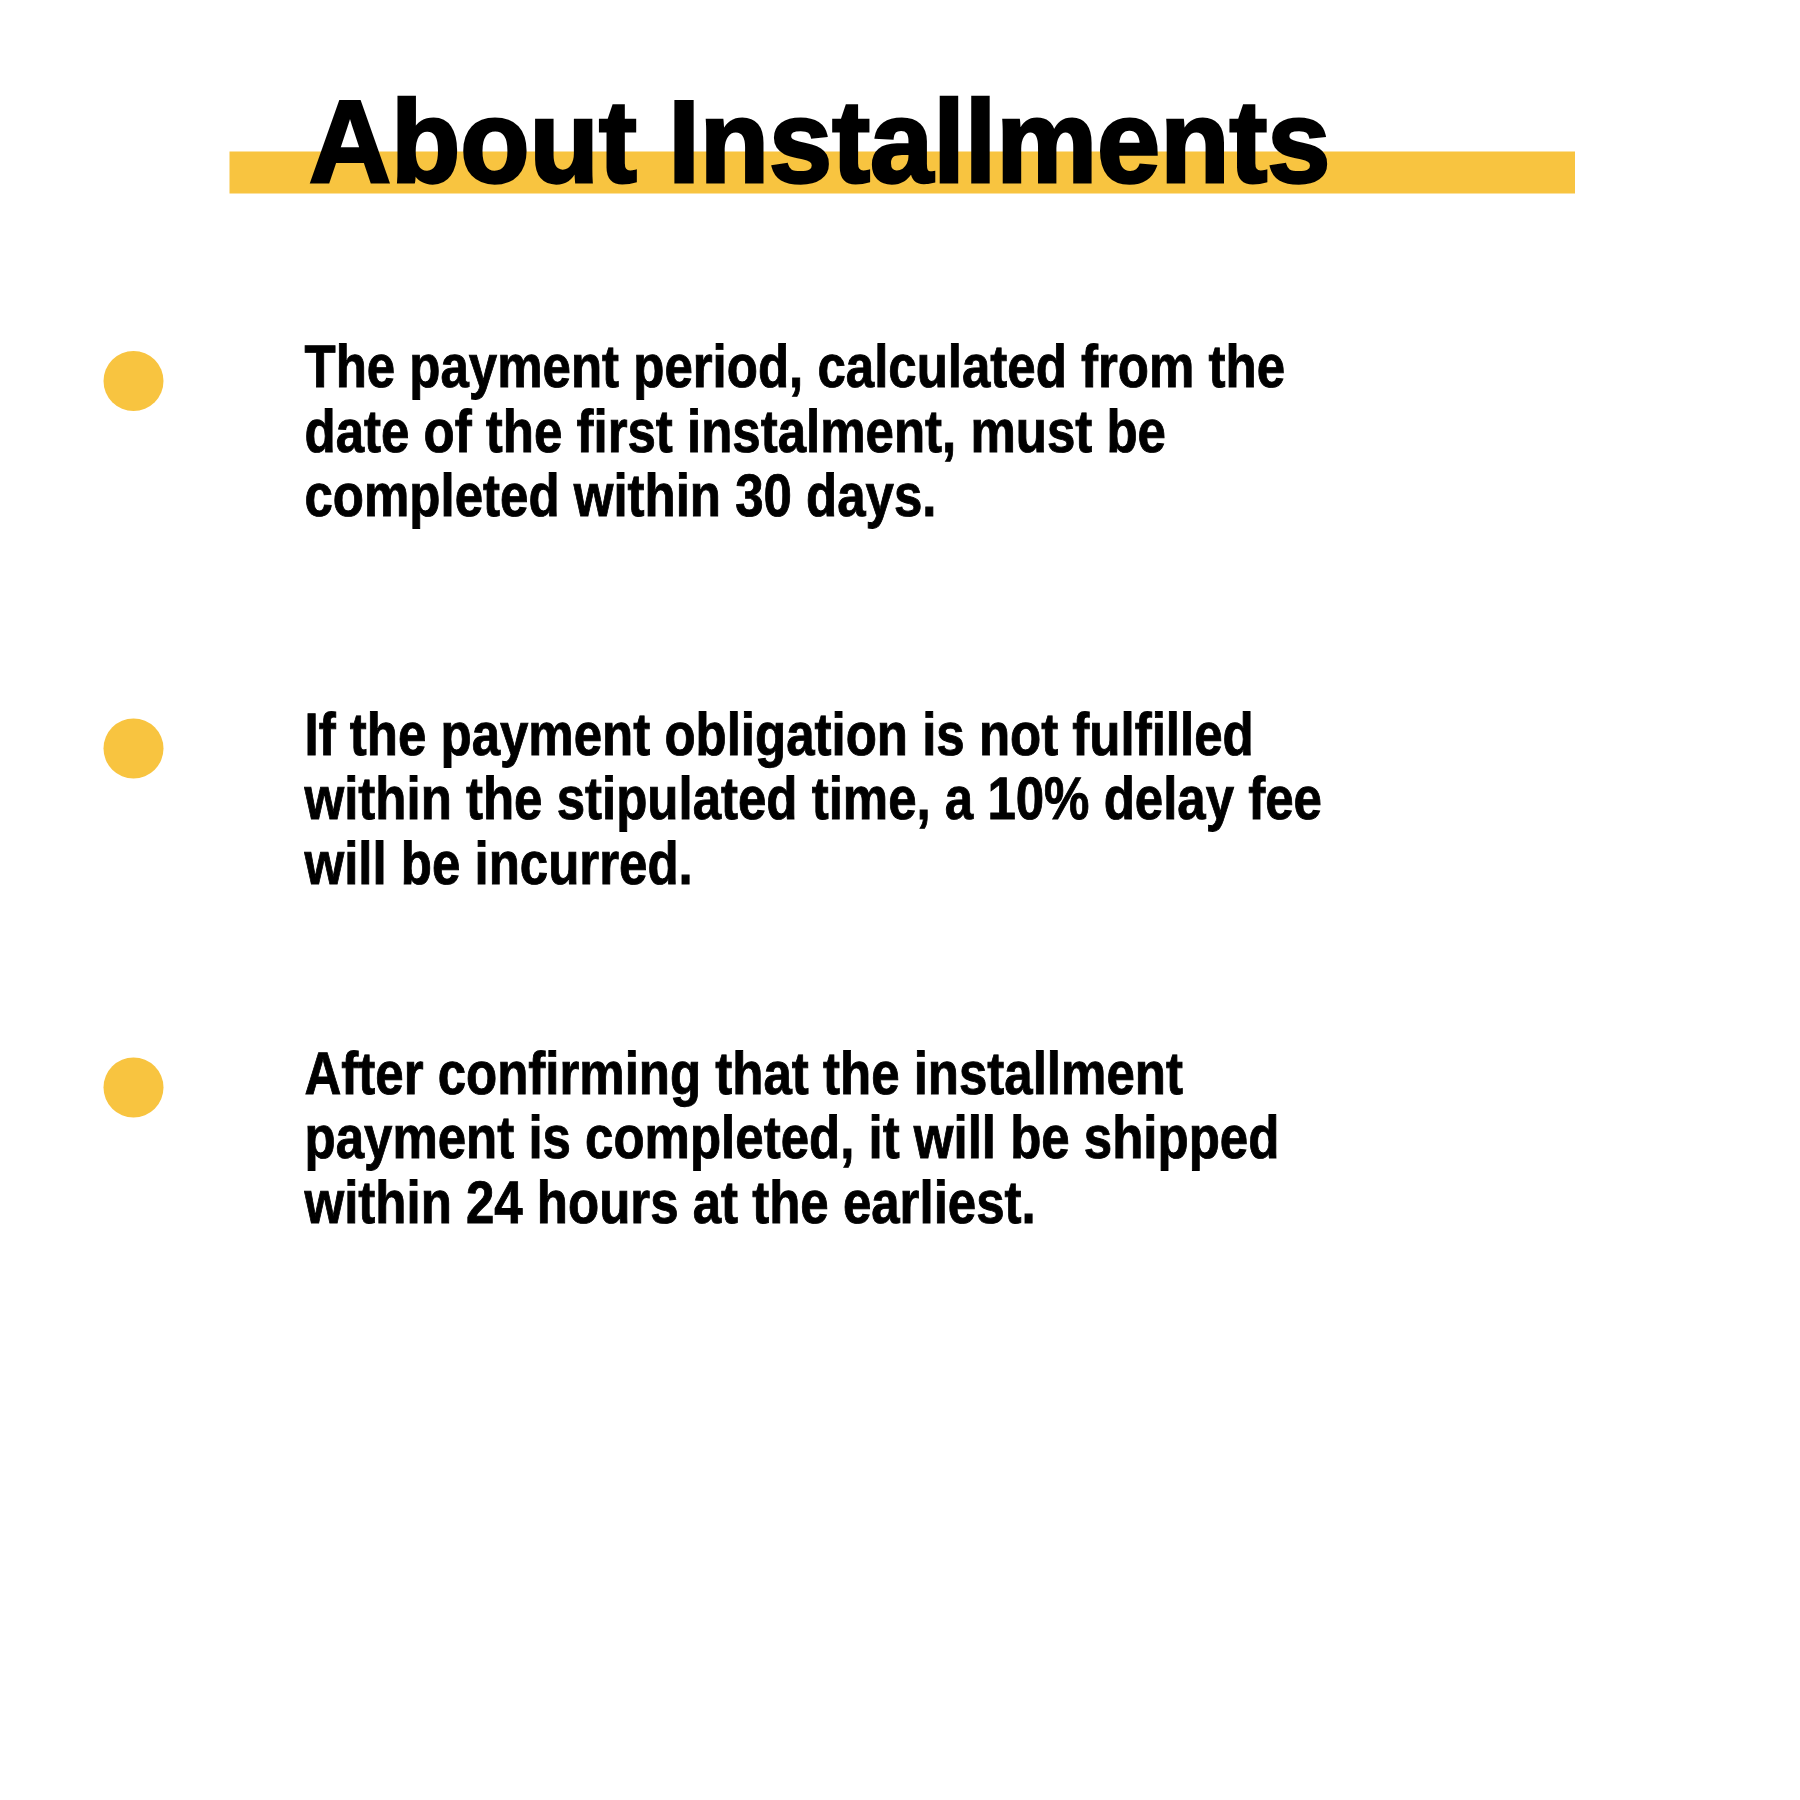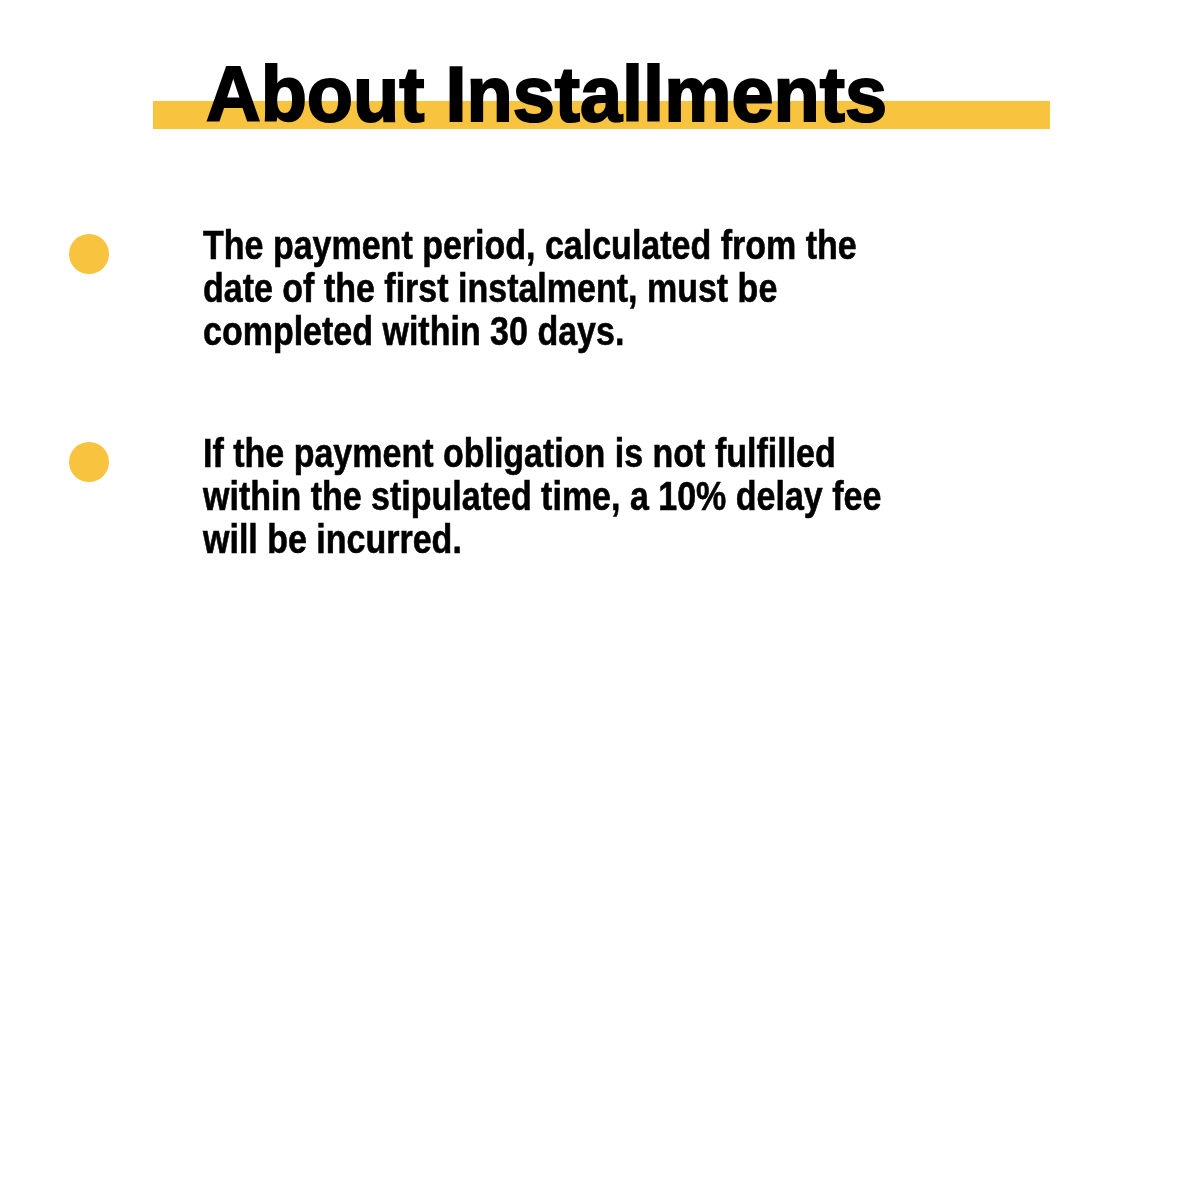--- a/index.html
+++ b/index.html
@@ -76,22 +76,28 @@
   <div class="title-bar"></div>
   <h1 class="title">About Installments</h1>
 
   <div class="bullet-row" style="top:224px">
     <span class="dot"></span>
     <p class="bullet-text">The payment period, calculated from the
 date of the first instalment, must be
 completed within 30 days.</p>
   </div>
 
-  <div class="bullet-row" style="top:432px">
+  <div class="bullet-row" style="top:469px">
     <span class="dot"></span>
     <p class="bullet-text">If the payment obligation is not fulfilled
 within the stipulated time, a 10% delay fee
 will be incurred.</p>
   </div>
 
+  <div class="bullet-row" style="top:695px">
+    <span class="dot"></span>
+    <p class="bullet-text">After confirming that the installment
+payment is completed, it will be shipped
+within 24 hours at the earliest.</p>
+  </div>
 
 
 </div>
 
 </body></html>

